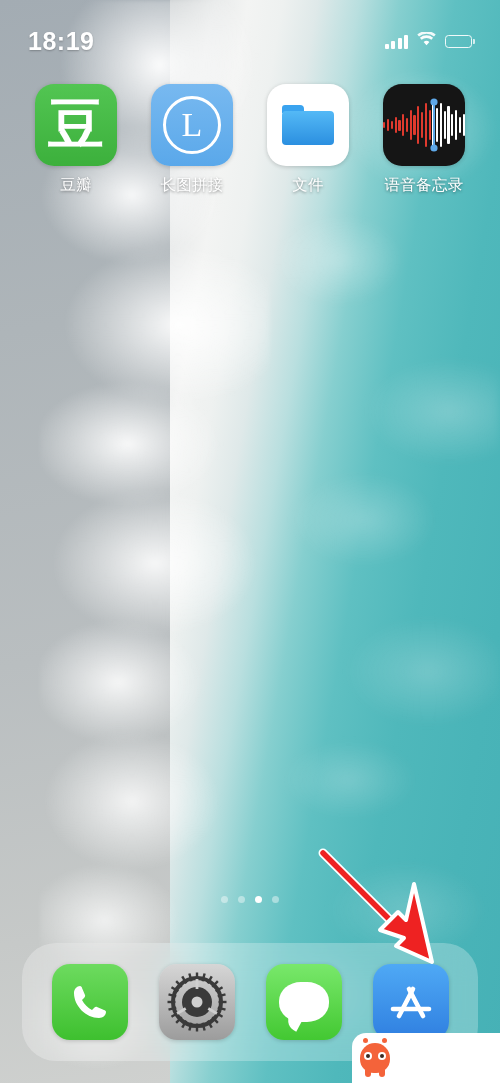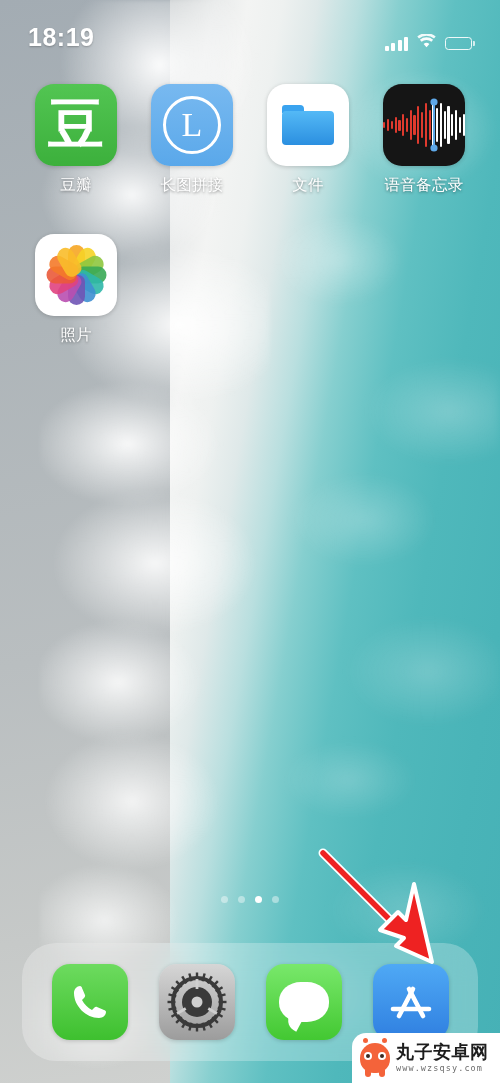--- a/index.html
+++ b/index.html
@@ -50,22 +50,22 @@
       radial-gradient(ellipse 28% 6% at 62% 48%, rgba(255,255,255,.24), rgba(255,255,255,0) 72%),
       radial-gradient(ellipse 32% 7% at 80% 62%, rgba(255,255,255,.22), rgba(255,255,255,0) 72%),
       radial-gradient(ellipse 26% 5% at 58% 72%, rgba(255,255,255,.2), rgba(255,255,255,0) 72%),
       radial-gradient(ellipse 30% 6% at 74% 84%, rgba(255,255,255,.18), rgba(255,255,255,0) 74%),
       radial-gradient(ellipse 24% 5% at 52% 92%, rgba(255,255,255,.16), rgba(255,255,255,0) 74%);
     filter:blur(5px);
   }
 
   
   #statusbar {
-    position:absolute; left:0; top:0; width:500px; height:52px;
-    display:flex; align-items:flex-end; justify-content:space-between;
+    position:absolute; left:0; top:15px; width:500px; height:52px;
+    display:flex; align-items:center; justify-content:space-between;
     padding:0 28px; z-index:40;
   }
   #clock { color:#fff; font-size:25px; font-weight:600; letter-spacing:.5px;
            text-shadow:0 1px 2px rgba(0,0,0,.25); }
   .sb-right { display:flex; align-items:center; gap:9px; }
   .bars { display:flex; align-items:flex-end; gap:2.5px; height:15px; }
   .bars i { display:block; width:4px; background:#fff; border-radius:1px; }
   .bars i:nth-child(1){height:5px;} .bars i:nth-child(2){height:8px;}
   .bars i:nth-child(3){height:11px;} .bars i:nth-child(4){height:14px;}
   .batt { width:27px; height:13px; border:1.6px solid rgba(255,255,255,.9);
@@ -276,39 +276,20 @@
         </span>
       <svg width="82" height="82" viewBox="0 0 82 82" style="position:absolute;left:0;top:0">
         <line x1="51" y1="18" x2="51" y2="64" stroke="#5ea8e8" stroke-width="2"></line>
         <circle cx="51" cy="18" r="3.6" fill="#5ea8e8"></circle>
         <circle cx="51" cy="64" r="3.6" fill="#5ea8e8"></circle>
       </svg>
     </div>
     <div class="lbl">语音备忘录</div>
   </div>
 
-  <div class="app">
-    <div class="ico ic-photos">
-      <div class="pinwheel" id="photos-pinwheel">
-          <i style="background: rgb(246, 166, 35); transform: rotate(0deg);"></i>
-          <i style="background: rgb(245, 211, 39); transform: rotate(30deg);"></i>
-          <i style="background: rgb(142, 198, 63); transform: rotate(60deg);"></i>
-          <i style="background: rgb(58, 170, 85); transform: rotate(90deg);"></i>
-          <i style="background: rgb(47, 183, 168); transform: rotate(120deg);"></i>
-          <i style="background: rgb(63, 143, 209); transform: rotate(150deg);"></i>
-          <i style="background: rgb(111, 84, 181); transform: rotate(180deg);"></i>
-          <i style="background: rgb(185, 79, 176); transform: rotate(210deg);"></i>
-          <i style="background: rgb(224, 67, 127); transform: rotate(240deg);"></i>
-          <i style="background: rgb(234, 90, 58); transform: rotate(270deg);"></i>
-          <i style="background: rgb(244, 122, 42); transform: rotate(300deg);"></i>
-          <i style="background: rgb(249, 188, 42); transform: rotate(330deg);"></i>
-        </div>
-    </div>
-    <div class="lbl">照片</div>
-  </div>
 
 
 </div>
 
 <div id="pagedots">
     <i></i>
     <i></i>
     <i class="on"></i>
     <i></i>
   </div>
@@ -382,17 +363,13 @@
 
 <div id="watermark">
   <div class="wm-mascot">
     <span class="ant l"></span>
       <span class="ant r"></span>
     <span class="eye l"></span>
       <span class="eye r"></span>
     <span class="leg l"></span>
       <span class="leg r"></span>
   </div>
-  <div class="wm-txt">
-    <span class="wm-name">丸子安卓网</span>
-    <span class="wm-url">www.wzsqsy.com</span>
-  </div>
 </div>
 
 </body></html>

